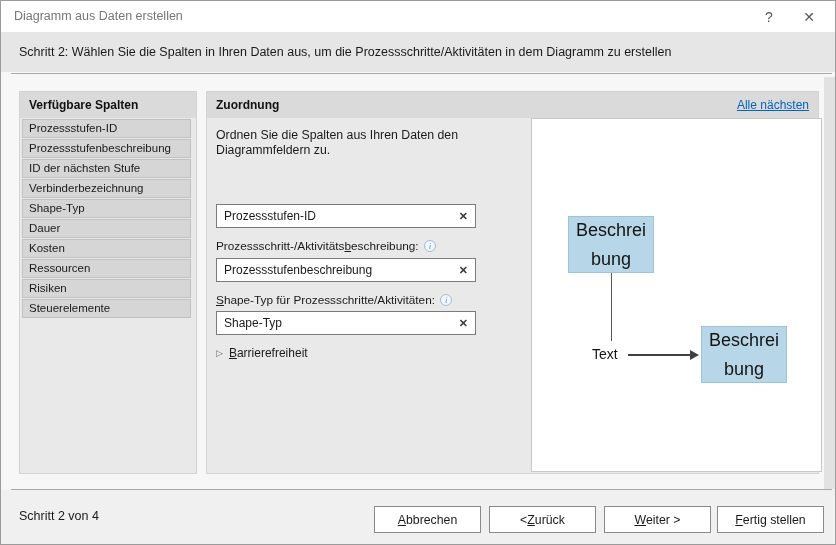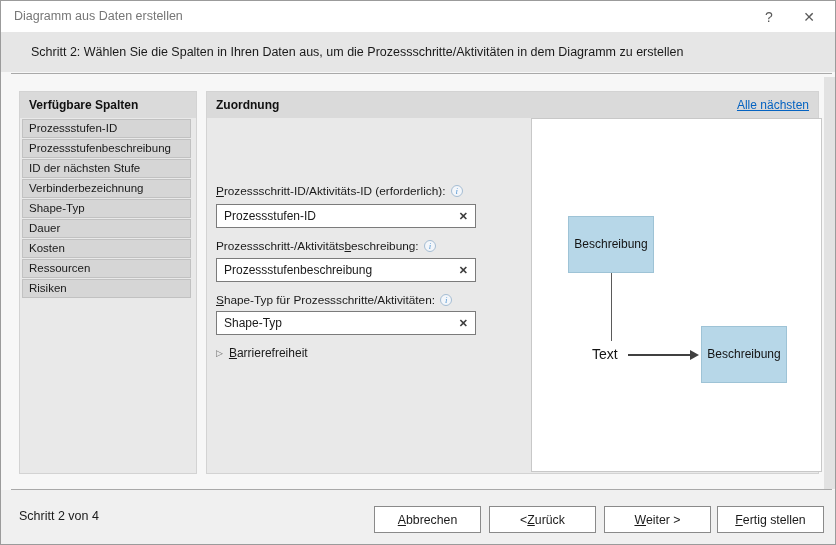--- a/index.html
+++ b/index.html
@@ -11,21 +11,21 @@
 
   
   .titlebar { position:absolute; top:0; left:0; right:0; height:31px; background:#ffffff; }
   .title { position:absolute; left:13px; top:0; line-height:31px; font-size:12.5px; color:#767676; }
   .title-btns { position:absolute; right:6px; top:0; height:31px; display:flex; }
   .tb { width:40px; height:31px; background:transparent; border:none; color:#5a5a5a;
         font-size:14px; font-family:"Liberation Sans",sans-serif; cursor:pointer; }
 
   
   .banner { position:absolute; top:31px; left:0; right:0; height:40px; background:#e6e6e6;
-            line-height:40px; padding-left:30px; font-size:12.5px; color:#1a1a1a;
+            line-height:40px; padding-left:18px; font-size:12.5px; color:#1a1a1a;
             white-space:nowrap; overflow:hidden; }
   .rule { position:absolute; left:10px; right:3px; height:1px; background:#a9a9a9; }
   .rule-top { top:72px; }
   .rule-bottom { top:488px; }
 
   
   .panel { position:absolute; top:90px; background:#e9e9e9; border:1px solid #d3d3d3;text-decoration:underline; }
   .left-panel  { left:18px;  width:178px; height:383px; }
   .right-panel { left:205px; width:613px; height:383px; }
   .panel-header { position:absolute; top:0; left:0; right:0; height:26px; background:#dadada;
@@ -60,21 +60,21 @@
   .lbl3 { top:175px; } .in3 { top:193px; }
   .expander { position:absolute; left:9px; top:228px; font-size:12px; cursor:pointer;
               color:#1a1a1a; }
   .tri { color:#6e6e6e; font-size:9px; margin-right:6px; vertical-align:1px; }
 
   
   .preview { position:absolute; left:324px; top:26px; width:291px; height:354px;
              background:#ffffff; border:1px solid #c8c8c8; }
   .pshape { position:absolute; width:86px; height:57px; border:1px solid #9ec3d6;
             display:flex; align-items:center; justify-content:center; text-align:center;
-            font-size:12px; line-height:1.6; overflow-wrap:anywhere; padding:1px 3px;
+            font-size:18px; line-height:1.6; overflow-wrap:anywhere; padding:1px 3px;
             color:#141414; }
   .s1 { left:36px;  top:97px; }
   .s2 { left:169px; top:207px; }
   .vline { position:absolute; left:79px; top:154px; width:1px; height:68px; background:#5a5a5a; }
   .conn-label { position:absolute; left:60px; top:227px; font-size:14px; color:#141414; }
   .hline { position:absolute; left:96px; top:235px; width:64px; height:1.5px; background:#404040; }
   .arrowhead { position:absolute; left:158px; top:231px; width:0; height:0;
                border-left:9px solid #404040; border-top:5px solid transparent;
                border-bottom:5px solid transparent; }
 
@@ -112,35 +112,33 @@
     <div class="chip-list">
       <div class="chip">Prozessstufen-ID</div>
       <div class="chip">Prozessstufenbeschreibung</div>
       <div class="chip">ID der nächsten Stufe</div>
       <div class="chip">Verbinderbezeichnung</div>
       <div class="chip">Shape-Typ</div>
       <div class="chip">Dauer</div>
       <div class="chip">Kosten</div>
       <div class="chip">Ressourcen</div>
       <div class="chip">Risiken</div>
+      <div class="chip">Steuerelemente</div>
     </div>
   </div>
 
   <div class="panel right-panel">
     <div class="panel-header zheader">
       <span>Zuordnung</span>
       <span class="clear-all" style="color: rgb(5, 99, 193);">Alle nächsten</span>
     </div>
 
     <div class="form-col">
-
-      <div class="field-label lbl1">
-        <span></span><span class="akey">P</span><span>rozessschritt-ID/Aktivitäts-ID (erforderlich):</span>
-        <span class="info-icon">i</span>
-      </div>
+      <p class="instruction">Ordnen Sie die Spalten aus Ihren Daten den Diagrammfeldern zu.</p>
+
       <div class="inputbox in1">
         <span class="input-value">Prozessstufen-ID</span>
         <span class="clear-icon">✕</span>
       </div>
 
       <div class="field-label lbl2">
         <span>Prozessschritt-/Aktivitäts</span><span class="akey">b</span><span>eschreibung:</span>
         <span class="info-icon">i</span>
       </div>
       <div class="inputbox in2">

